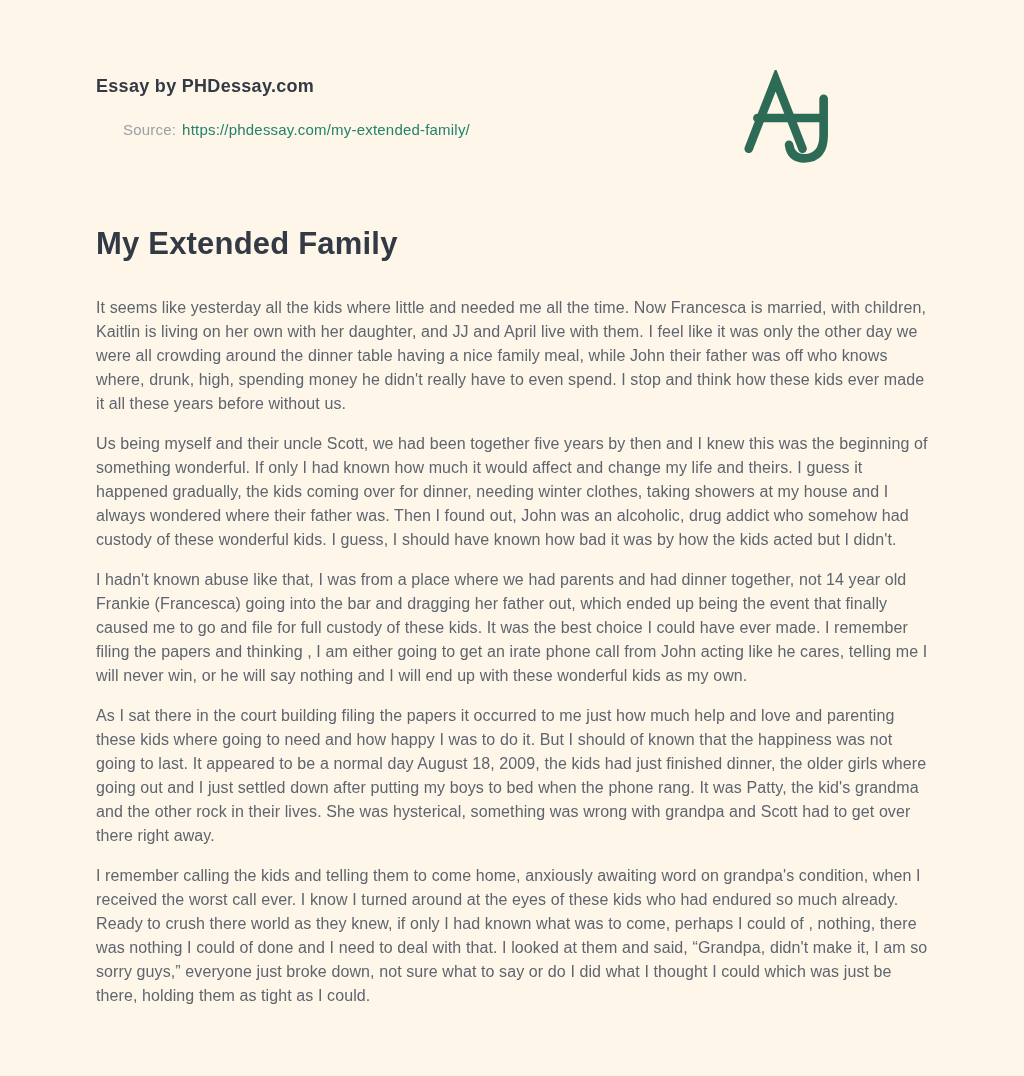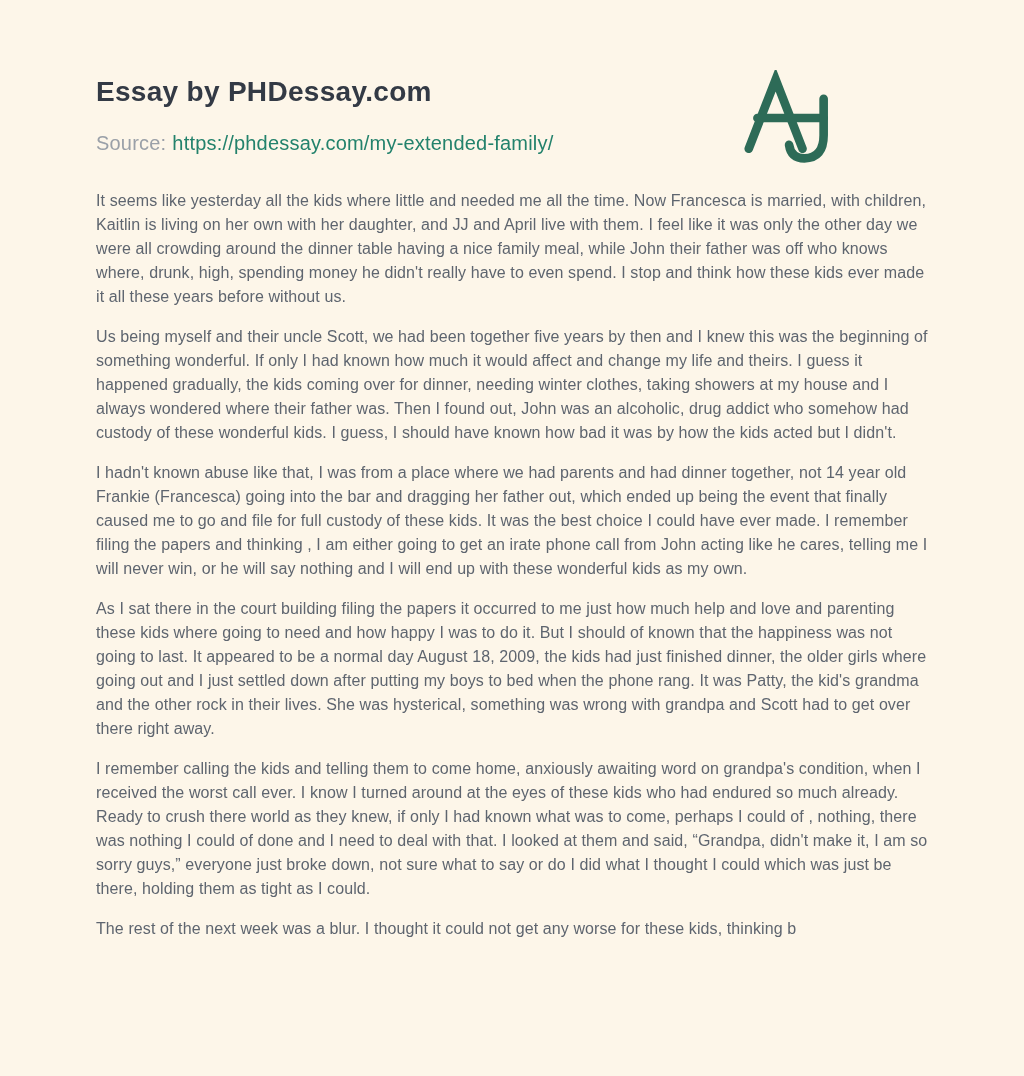--- a/index.html
+++ b/index.html
@@ -18,30 +18,31 @@
   }
 
   .content {
     position: relative;
     width: 832px;
     margin: 0 auto;
     padding-top: 76px;
   }
 
   .byline {
-    font-size: 28px;
+    font-size: 18px;
     font-weight: 700;
     color: #333a45;
     letter-spacing: 0.3px;
   }
 
   .source-line {
     margin-top: 24px;
-    font-size: 20px;
+    font-size: 15px;
     letter-spacing: 0.2px;
+    margin-left: 27px;
   }
 
   .source-label {
     color: #9aa0a8;
     margin-right: 6px;
   }
 
   .source-url {
     color: #23826c;
     text-decoration: none;
@@ -89,23 +90,23 @@
   </div>
 
   <div class="logo">
     <svg viewBox="0 0 100 100" fill="none" xmlns="http://www.w3.org/2000/svg">
       <path d="M6 82 L34 10 L62 82" stroke="#2d6b57" stroke-width="9" fill="none" stroke-linecap="round"></path>
       <path d="M15 50 L84 50" stroke="#2d6b57" stroke-width="9" fill="none" stroke-linecap="round"></path>
       <path d="M84 30 L84 68 Q84 92 64 92 Q50 92 48 78" stroke="#2d6b57" stroke-width="9" fill="none" stroke-linecap="round"></path>
     </svg>
   </div>
 
+  <h1 class="title">My Extended Family</h1>
 
   <div class="article-body">
     <p>It seems like yesterday all the kids where little and needed me all the time. Now Francesca is married, with children, Kaitlin is living on her own with her daughter, and JJ and April live with them. I feel like it was only the other day we were all crowding around the dinner table having a nice family meal, while John their father was off who knows where, drunk, high, spending money he didn't really have to even spend. I stop and think how these kids ever made it all these years before without us.</p>
     <p>Us being myself and their uncle Scott, we had been together five years by then and I knew this was the beginning of something wonderful. If only I had known how much it would affect and change my life and theirs. I guess it happened gradually, the kids coming over for dinner, needing winter clothes, taking showers at my house and I always wondered where their father was. Then I found out, John was an alcoholic, drug addict who somehow had custody of these wonderful kids. I guess, I should have known how bad it was by how the kids acted but I didn't.</p>
     <p>I hadn't known abuse like that, I was from a place where we had parents and had dinner together, not 14 year old Frankie (Francesca) going into the bar and dragging her father out, which ended up being the event that finally caused me to go and file for full custody of these kids. It was the best choice I could have ever made. I remember filing the papers and thinking , I am either going to get an irate phone call from John acting like he cares, telling me I will never win, or he will say nothing and I will end up with these wonderful kids as my own.</p>
     <p>As I sat there in the court building filing the papers it occurred to me just how much help and love and parenting these kids where going to need and how happy I was to do it. But I should of known that the happiness was not going to last. It appeared to be a normal day August 18, 2009, the kids had just finished dinner, the older girls where going out and I just settled down after putting my boys to bed when the phone rang. It was Patty, the kid's grandma and the other rock in their lives. She was hysterical, something was wrong with grandpa and Scott had to get over there right away.</p>
     <p>I remember calling the kids and telling them to come home, anxiously awaiting word on grandpa's condition, when I received the worst call ever. I know I turned around at the eyes of these kids who had endured so much already. Ready to crush there world as they knew, if only I had known what was to come, perhaps I could of , nothing, there was nothing I could of done and I need to deal with that. I looked at them and said, “Grandpa, didn't make it, I am so sorry guys,” everyone just broke down, not sure what to say or do I did what I thought I could which was just be there, holding them as tight as I could.</p>
-    <p>The rest of the next week was a blur. I thought it could not get any worse for these kids, thinking b</p>
   </div>
 
 </div>
 
 </body></html>

